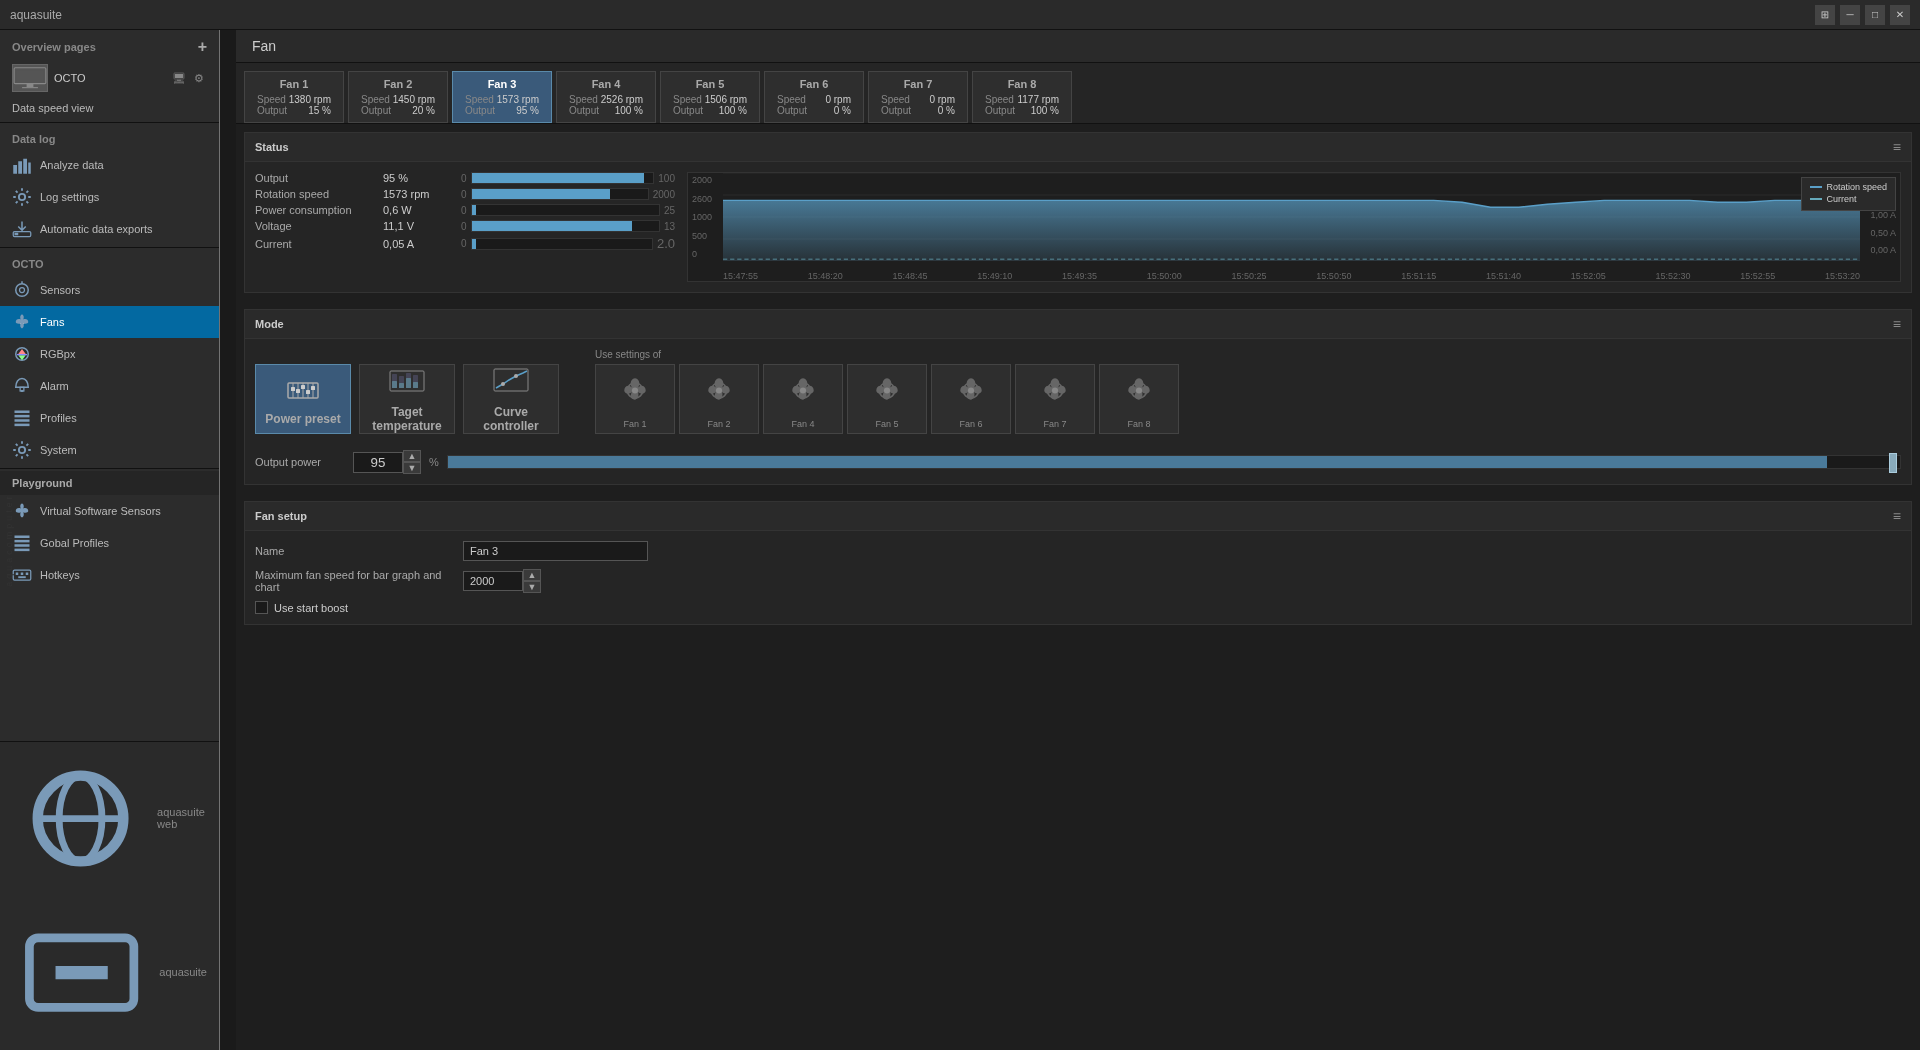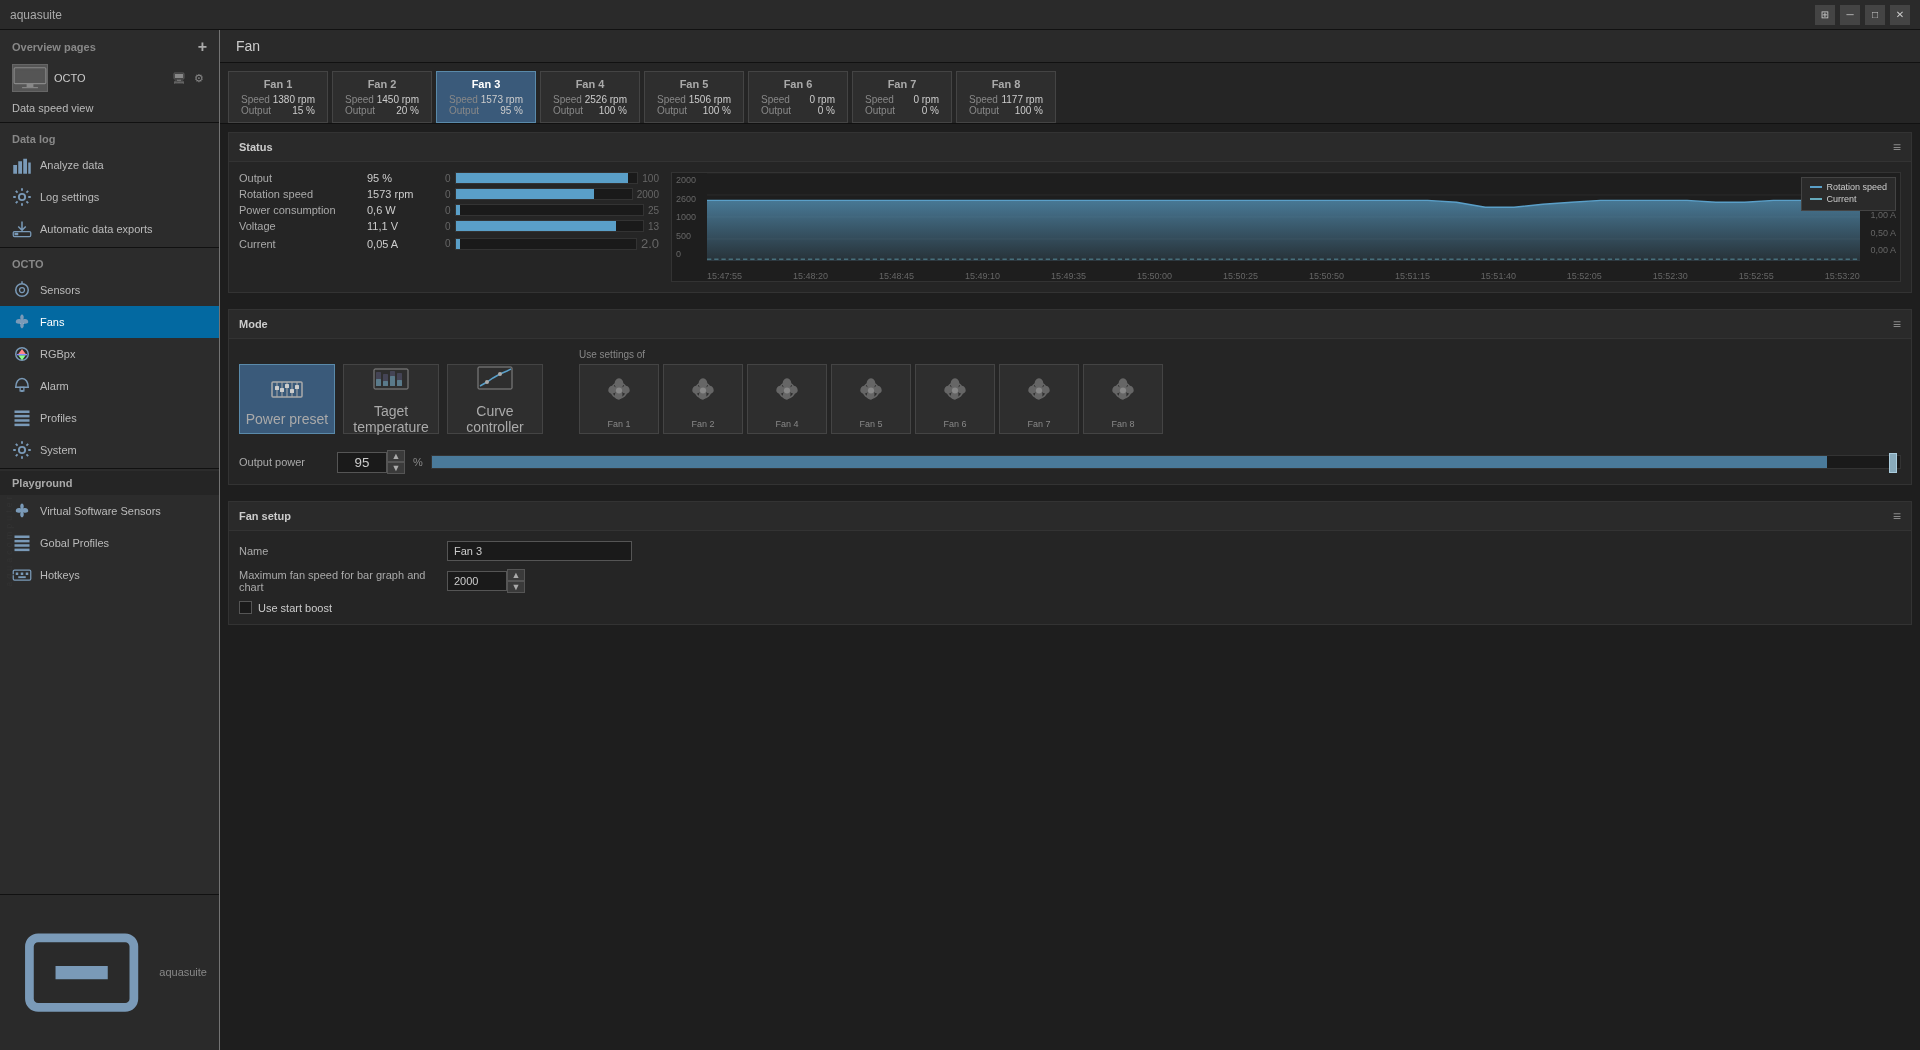--- a/index.html
+++ b/index.html
@@ -23,21 +23,21 @@
     .sidebar-item-icon { width: 20px; height: 20px; display: flex; align-items: center; justify-content: center; flex-shrink: 0; }
     .sidebar-device-row { display: flex; align-items: center; padding: 4px 12px; gap: 6px; }
     .sidebar-device-icon { width: 36px; height: 28px; background: #555; border: 1px solid #666; display: flex; align-items: center; justify-content: center; font-size: 9px; color: #aaa; }
     .sidebar-device-name { flex: 1; color: #ccc; }
     .sidebar-device-actions { display: flex; gap: 4px; }
     .sidebar-device-action { width: 16px; height: 16px; color: #888; cursor: pointer; display: flex; align-items: center; justify-content: center; }
     .sidebar-section-divider { height: 1px; background: #111; margin: 2px 0; }
     .playground-label { background: #252525; padding: 6px 12px; font-size: 11px; font-weight: bold; color: #aaa; }
 
     
-    .content { flex: 1; background: #1e1e1e; display: flex; flex-direction: column; overflow: hidden; }
+    .content { flex: 1; background: #1e1e1e; display: flex; flex-direction: column; overflow: hidden; margin-left: 16px; }
     .content-header { background: #2a2a2a; padding: 8px 16px; border-bottom: 1px solid #111; font-size: 14px; color: #ccc; }
 
     
     .fan-tabs { display: flex; background: #252525; border-bottom: 1px solid #111; padding: 8px 8px 0; gap: 4px; }
     .fan-tab { background: #2e2e2e; border: 1px solid #444; padding: 6px 12px; cursor: pointer; min-width: 100px; color: #aaa; }
     .fan-tab.active { background: #3a5a7a; border-color: #5a8aaa; color: #fff; }
     .fan-tab-title { font-size: 11px; font-weight: bold; margin-bottom: 4px; text-align: center; }
     .fan-tab-row { display: flex; justify-content: space-between; font-size: 10px; }
     .fan-tab-label { color: #888; }
     .fan-tab-value { color: #ccc; }
@@ -67,21 +67,21 @@
     .chart-y-axis { position: absolute; left: 0; top: 0; bottom: 20px; width: 35px; display: flex; flex-direction: column; justify-content: space-between; padding: 2px 4px; font-size: 9px; color: #666; }
     .chart-y-axis-right { position: absolute; right: 0; top: 0; bottom: 24px; width: 40px; display: flex; flex-direction: column; justify-content: space-between; padding: 2px 4px; font-size: 9px; color: #666; text-align: right; }
     .chart-x-axis { position: absolute; bottom: 0; left: 35px; right: 40px; display: flex; justify-content: space-between; font-size: 9px; color: #666; }
     .chart-area { position: absolute; left: 35px; right: 40px; top: 0; bottom: 20px; }
 
     
     .mode-options { display: flex; gap: 8px; flex-wrap: nowrap; align-items: flex-end; padding-bottom: 8px; }
     .mode-card { width: 96px; height: 70px; background: #2e2e2e; border: 1px solid #444; cursor: pointer; display: flex; flex-direction: column; align-items: center; justify-content: center; gap: 4px; padding: 4px; }
     .mode-card.active { background: #3a5a7a; border-color: #5a8aaa; }
     .mode-card-icon { width: 40px; height: 35px; display: flex; align-items: center; justify-content: center; }
-    .mode-card-label { font-size: 14px; color: #aaa; text-align: center; }
+    .mode-card-label { font-size: 12px; color: #aaa; text-align: center; font-weight: bold; }
     .use-settings-label { font-size: 10px; color: #888; margin-bottom: 4px; }
     .fan-use-card { width: 80px; height: 70px; background: #2e2e2e; border: 1px solid #444; cursor: pointer; display: flex; flex-direction: column; align-items: center; justify-content: center; gap: 4px; padding: 4px; }
 
     
     .output-power-row { display: flex; align-items: center; gap: 8px; padding: 8px 0 0; }
     .output-power-label { color: #aaa; width: 90px; }
     .output-power-input { width: 50px; background: #1a1a1a; border: 1px solid #555; color: #ccc; padding: 2px 4px; text-align: center; }
     .output-power-pct { color: #888; }
     .slider-container { flex: 1; height: 14px; background: #1a1a1a; border: 1px solid #333; position: relative; cursor: pointer; }
     .slider-fill { height: 100%; background: #4a7a9a; }
@@ -283,20 +283,28 @@
             <rect x="11" y="6" width="2" height="2" fill="#7a9ab8"></rect>
             <rect x="5" y="9" width="6" height="1.5" fill="#7a9ab8"></rect>
           </svg>
       </div>
       <span>Hotkeys</span>
     </div>
 
     <div style="flex:1"></div>
 
     <div style="border-top:1px solid #111">
+      <div class="aquasuite-web-item">
+        <svg width="16" height="16" viewBox="0 0 16 16">
+            <circle cx="8" cy="8" r="5" fill="none" stroke="#7a9ab8" stroke-width="1.2"></circle>
+            <ellipse cx="8" cy="8" rx="2.5" ry="5" fill="none" stroke="#7a9ab8" stroke-width="0.8"></ellipse>
+            <line x1="3" y1="8" x2="13" y2="8" stroke="#7a9ab8" stroke-width="0.8"></line>
+          </svg>
+        <span>aquasuite web</span>
+      </div>
       <div class="aquasuite-web-item">
         <svg width="16" height="16" viewBox="0 0 16 16">
             <rect x="2" y="4" width="12" height="8" rx="1" fill="none" stroke="#7a9ab8" stroke-width="1"></rect>
             <line x1="5" y1="8" x2="11" y2="8" stroke="#7a9ab8" stroke-width="1.5"></line>
           </svg>
         <span>aquasuite</span>
       </div>
     </div>
 
     <div style="position:absolute; left:4px; top:50%; transform:translateY(-50%) rotate(180deg); writing-mode:vertical-rl; font-size:9px; color:#333; letter-spacing:3px;">aquacomputer</div>

